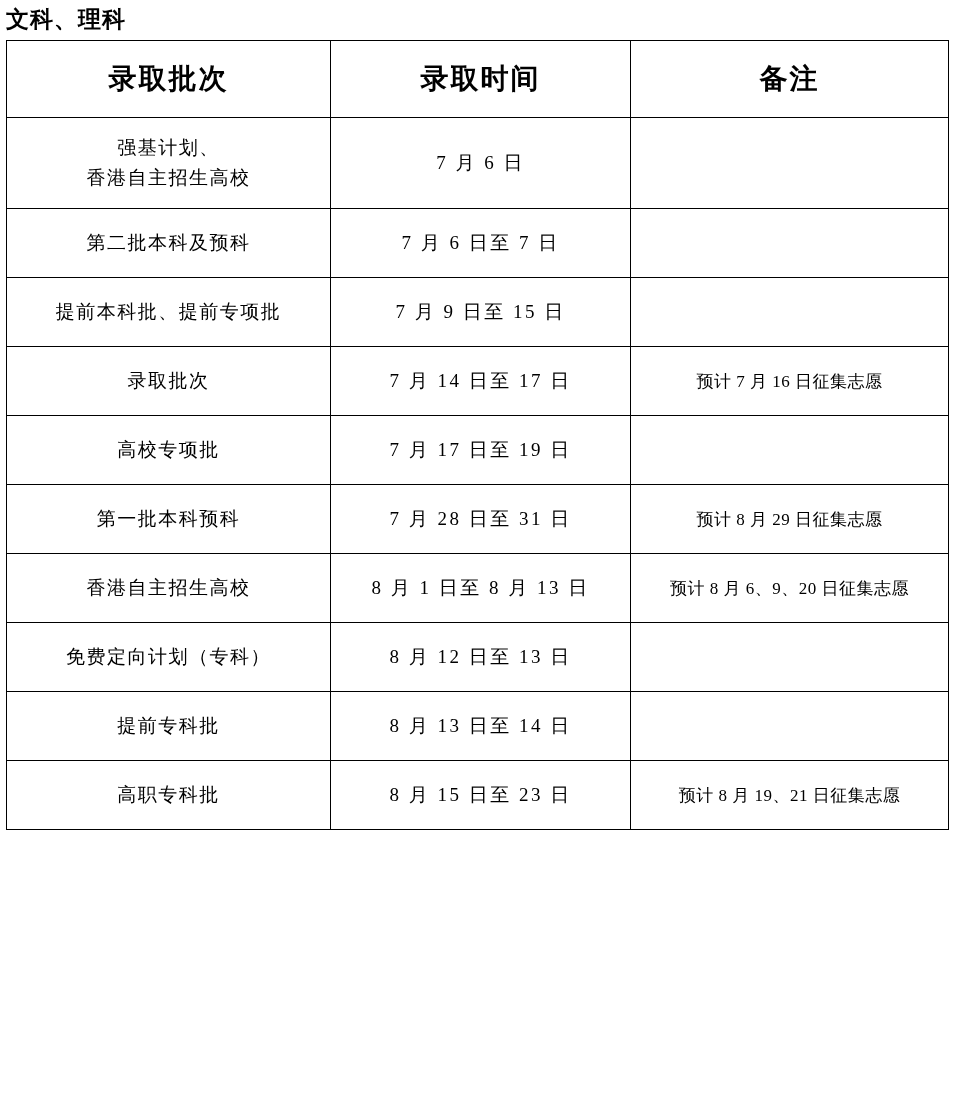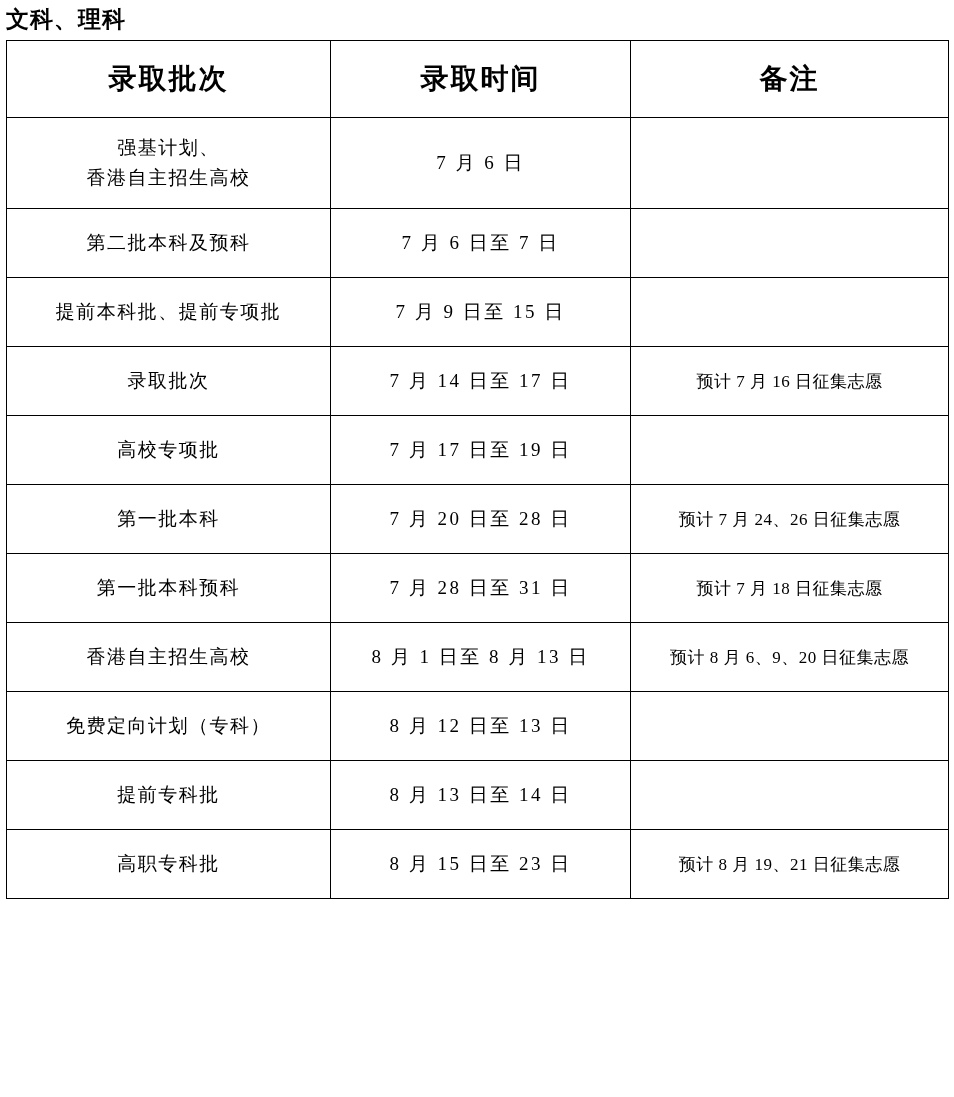--- a/index.html
+++ b/index.html
@@ -120,28 +120,23 @@
           <td class="batch">录取批次</td>
           <td class="time nowrap">7 月 14 日至 17 日</td>
           <td class="note nowrap">预计 7 月 16 日征集志愿</td>
         </tr>
         <tr>
           <td class="batch">高校专项批</td>
           <td class="time nowrap">7 月 17 日至 19 日</td>
           <td class="note nowrap"></td>
         </tr>
         <tr>
-          <td class="batch">第一批本科</td>
-          <td class="time nowrap">7 月 20 日至 28 日</td>
-          <td class="note nowrap">预计 7 月 24、26 日征集志愿</td>
-        </tr>
-        <tr>
           <td class="batch">第一批本科预科</td>
           <td class="time nowrap">7 月 28 日至 31 日</td>
-          <td class="note nowrap">预计 7 月 18 日征集志愿</td>
+          <td class="note nowrap">预计 8 月 29 日征集志愿</td>
         </tr>
         <tr>
           <td class="batch">香港自主招生高校</td>
           <td class="time nowrap">8 月 1 日至 8 月 13 日</td>
           <td class="note nowrap">预计 8 月 6、9、20 日征集志愿</td>
         </tr>
         <tr>
           <td class="batch">免费定向计划（专科）</td>
           <td class="time nowrap">8 月 12 日至 13 日</td>
           <td class="note nowrap"></td>

